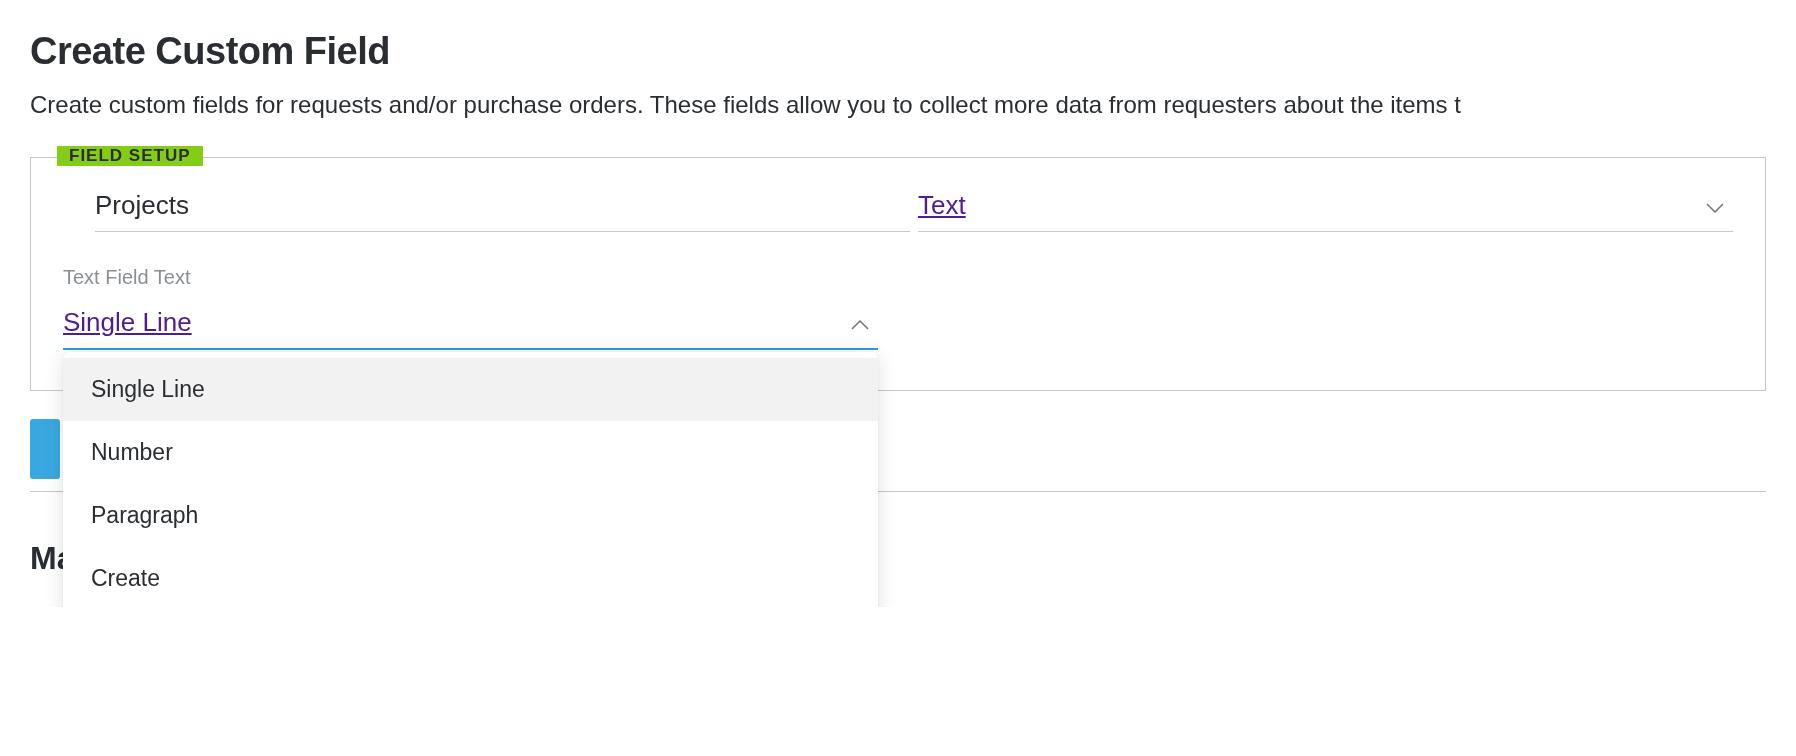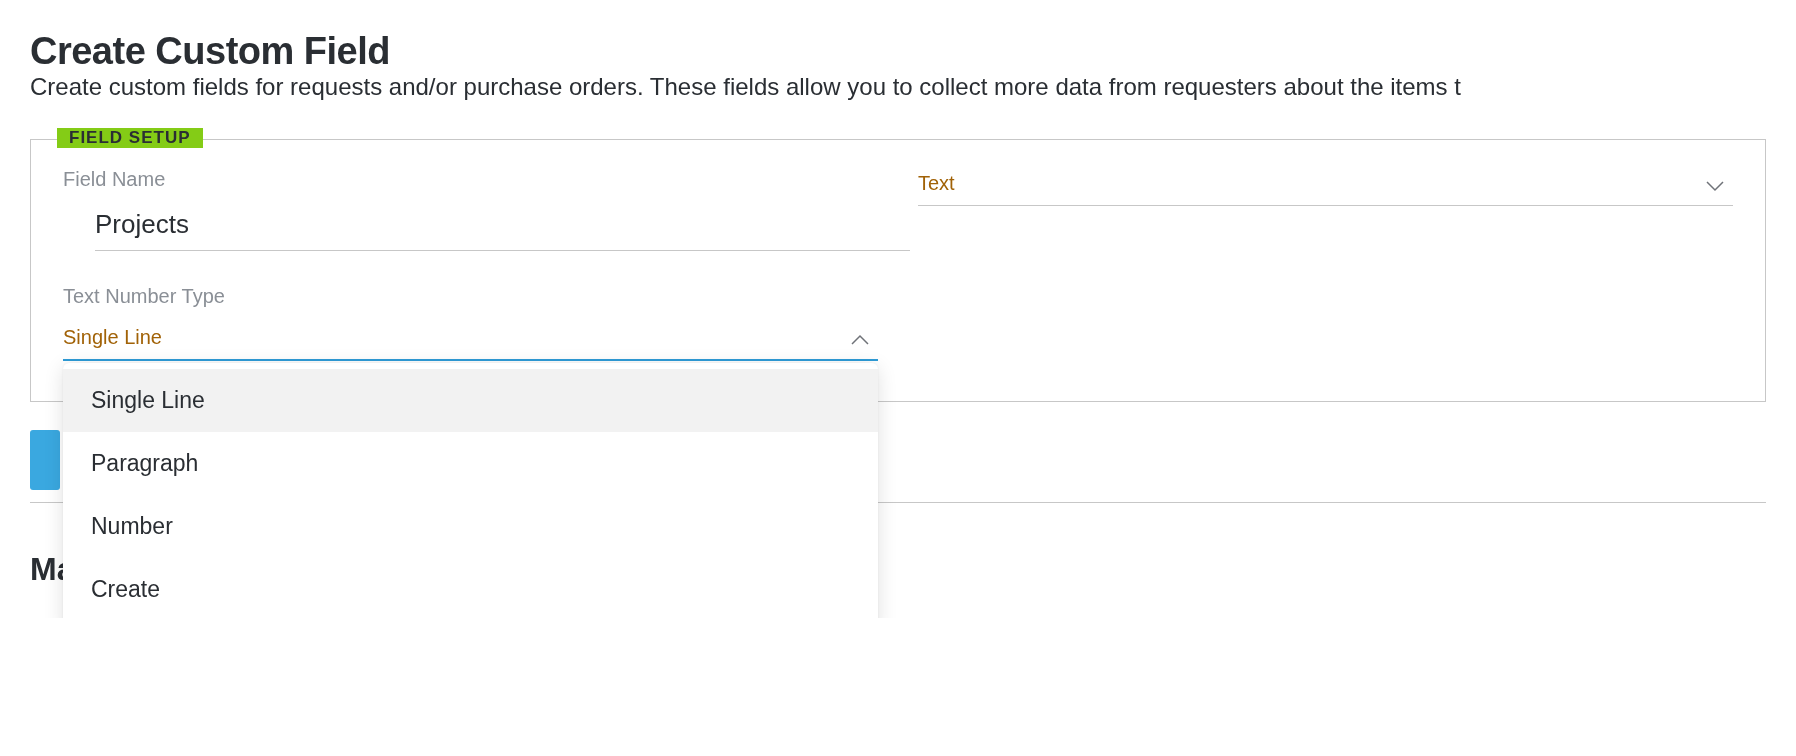--- a/index.html
+++ b/index.html
@@ -11,20 +11,21 @@
       font-family: -apple-system, BlinkMacSystemFont, "Segoe UI", Helvetica, Arial, sans-serif;
       background: #ffffff;
       padding: 30px;
       width: 1796px;
       color: #2a2e33;
     }
     .page-title {
       font-size: 38px;
       font-weight: 700;
       color: #2a2e33;
+      margin-bottom: 18px;
       letter-spacing: -0.5px;
     }
     .page-description {
       font-size: 24px;
       color: #2a2e33;
       margin-bottom: 38px;
       font-weight: 400;
       white-space: nowrap;
       overflow: hidden;
     }
@@ -80,22 +81,23 @@
       padding: 4px 0 10px 0;
       cursor: pointer;
       display: flex;
       align-items: center;
       justify-content: space-between;
     }
     .select-wrap.active {
       border-bottom: 2px solid #2e9bd6;
     }
     .select-value {
-      font-size: 20px;
-      color: #a16207;
+      font-size: 26px;
+      color: #4c1d95;
+      text-decoration: underline;
     }
     .chevron-icon {
       width: 20px;
       height: 12px;
       margin-right: 8px;
     }
     .chevron-icon svg {
       width: 100%;
       height: 100%;
     }
@@ -153,52 +155,51 @@
 
 
 <h1 class="page-title">Create Custom Field</h1>
 <p class="page-description">Create custom fields for requests and/or purchase orders. These fields allow you to collect more data from requesters about the items t</p>
 
 <div class="fieldset-container">
   <div class="fieldset-legend">FIELD SETUP</div>
 
   <div class="form-row">
     <div class="form-field">
-      <label class="field-label">Field Name</label>
       <input type="text" class="text-input" value="Projects" style="">
     </div>
 
     <div class="form-field">
       <div class="select-wrap">
         <span class="select-value">Text</span>
         <span class="chevron-icon">
           <svg viewBox="0 0 20 12" fill="none" stroke="#6f7278" stroke-width="1.5">
             <polyline points="2,2 10,10 18,2"></polyline>
           </svg>
         </span>
       </div>
     </div>
   </div>
 
   <div class="form-row-half">
     <div class="form-field">
-      <label class="field-label">Text Number Type</label>
+      <label class="field-label">Text Field Text</label>
       <div class="select-wrap active">
         <span class="select-value">Single Line</span>
         <span class="chevron-icon">
           <svg viewBox="0 0 20 12" fill="none" stroke="#6f7278" stroke-width="1.5">
             <polyline points="2,10 10,2 18,10"></polyline>
           </svg>
         </span>
       </div>
 
       <div class="dropdown-panel">
         <div class="dropdown-option highlighted">Single Line</div>
+        <div class="dropdown-option">Number</div>
         <div class="dropdown-option">Paragraph</div>
-        <div class="dropdown-option">Number</div>
         <div class="dropdown-option">Create</div>
       </div>
     </div>
   </div>
 </div>
 
 <button class="primary-button"></button>
 
 <div class="bottom-bar"></div>
 

